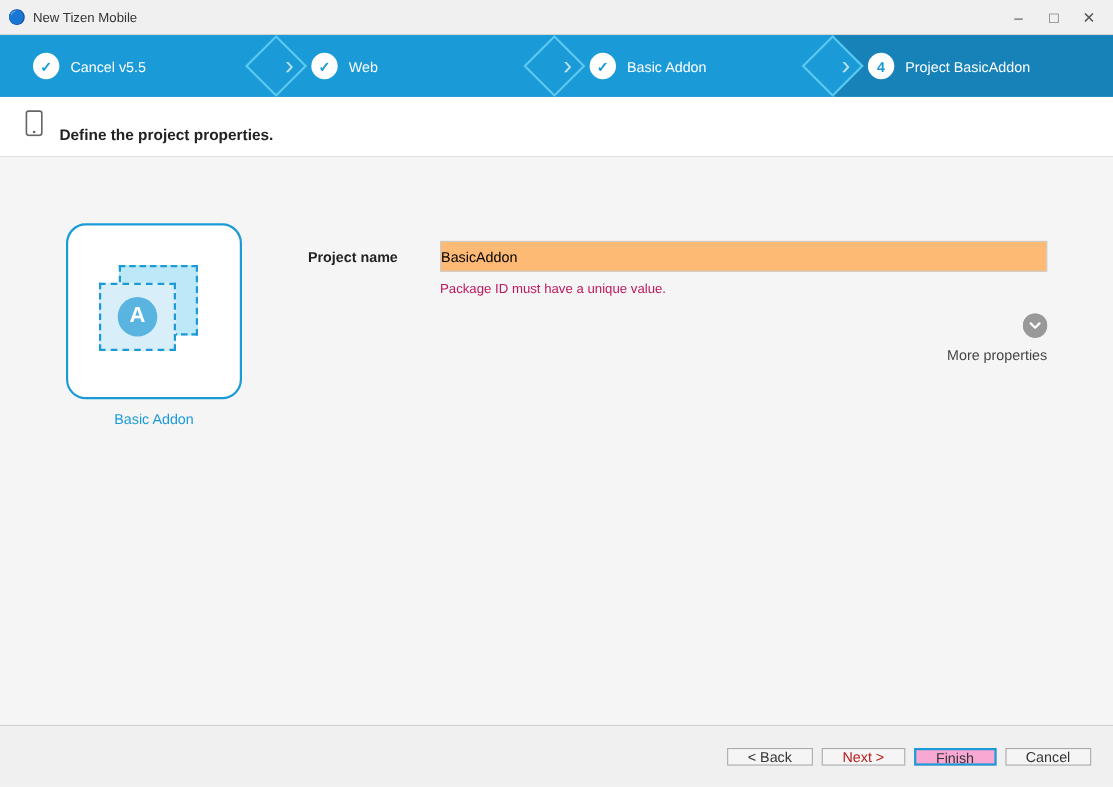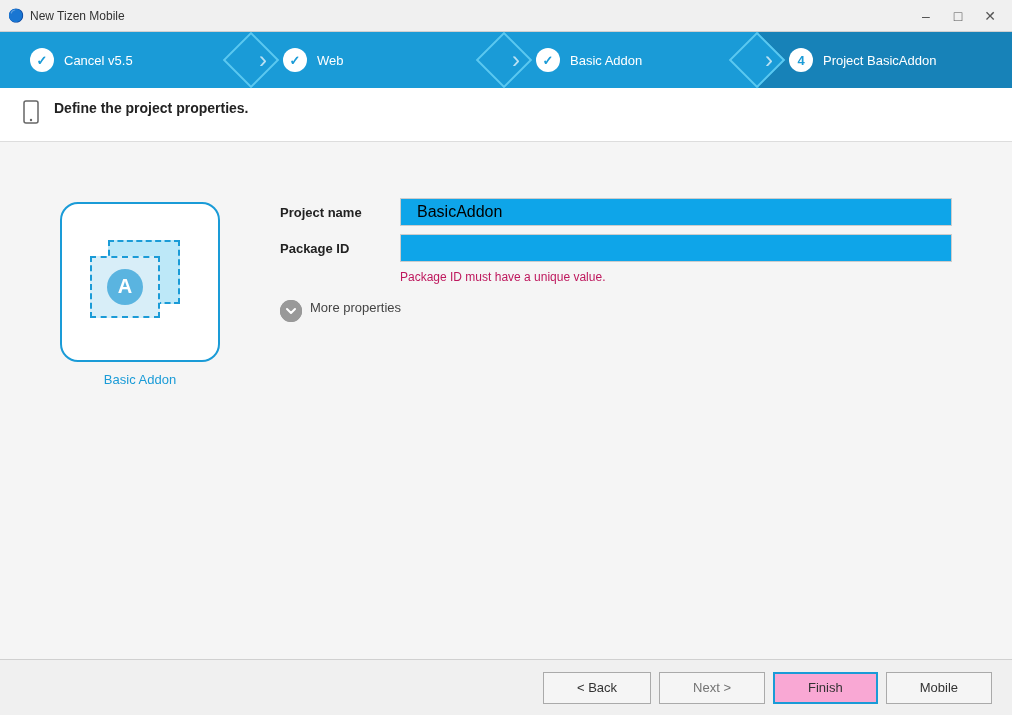--- a/index.html
+++ b/index.html
@@ -116,21 +116,21 @@
     .step:nth-child(2) { background: #1a9bd7; }
     .step:nth-child(3) { background: #1a9bd7; }
     .step:nth-child(4) { background: #1782b8; }
 
     
     .content-header {
       background: white;
       border-bottom: 1px solid #ddd;
       padding: 12px 20px;
       display: flex;
-      align-items: flex-start;
+      align-items: flex-end;
       gap: 12px;
     }
     .content-header-icon {
       color: #666;
       font-size: 20px;
     }
     .content-header-text {
       font-size: 14px;
       font-weight: 600;
       color: #222;
@@ -166,62 +166,63 @@
       position: relative;
     }
     .project-icon-label {
       color: #1a9bd7;
       font-size: 13px;
     }
 
     
     .form-area {
       flex: 1;
-      margin-top: 16px;
+      margin-top: 36px;
     }
     .form-row {
       display: flex;
       align-items: center;
       margin-bottom: 8px;
       gap: 20px;
     }
     .form-label {
       font-weight: 600;
       font-size: 13px;
       color: #222;
       width: 100px;
       flex-shrink: 0;
     }
     .form-input {
       flex: 1;
       height: 28px;
       border: 1px solid #ccc;
-      padding: 0 16px;
-      font-size: 16px;
+      padding: 0 0;
+      font-size: 13px;
       outline: none;
-      background: #0ea5e9;
+      background: #fdba74;
     }
     .form-hint {
       margin-left: 120px;
       font-size: 12px;
       color: #1a9bd7;
       margin-bottom: 16px;
     }
     .form-hint-gray {
       margin-left: 120px;
       font-size: 12px;
       color: #be185d;
       margin-bottom: 16px;
     }
     .more-props {
       display: flex;
-      align-items: flex-start;
+      align-items: flex-end;
       gap: 8px;
       margin-top: 12px;
       cursor: pointer;
+      flex-direction: column;
     }
     .more-props-icon {
       width: 22px;
       height: 22px;
       border-radius: 50%;
       background: #888;
       color: white;
       display: flex;
       align-items: center;
       justify-content: center;
@@ -241,34 +242,34 @@
       height: 56px;
       background: #f0f0f0;
       border-top: 1px solid #d0d0d0;
       display: flex;
       align-items: center;
       justify-content: flex-end;
       padding: 0 20px;
       gap: 8px;
     }
     .footer-btn {
-      height: 32px;
-      padding: 0 33px;
+      height: 16px;
+      padding: 0 18px;
       border: 1px solid #aaa;
       background: #f5f5f5;
       font-size: 13px;
       cursor: pointer;
       color: #333;
     }
     .footer-btn.primary {
       border: 2px solid #1a9bd7;
       background: #f9a8d4;
     }
     .footer-btn:disabled {
-      color: #737373;
+      color: #b91c1c;
       cursor: default;
     }
   </style>
 </head>
 <body>
 
 <div class="titlebar">
   <div class="titlebar-left">
     <span class="titlebar-icon">🔵</span>
     <span class="titlebar-title">New Tizen Mobile</span>
@@ -342,37 +343,33 @@
     <span class="project-icon-label">Basic Addon</span>
   </div>
 
   <div class="form-area">
 
     <div class="form-row">
       <label class="form-label">Project name</label>
       <input class="form-input" type="text" value="BasicAddon" style="">
     </div>
 
-    <div class="form-row">
-      <label class="form-label">Package ID</label>
-      <input class="form-input" type="text" value="" style="">
-    </div>
     <div class="form-hint-gray">Package ID must have a unique value.</div>
 
     <div class="more-props">
       <div class="more-props-icon">
         <svg width="22" height="22" viewBox="0 0 22 22">
           <circle cx="11" cy="11" r="11" fill="#999"></circle>
           <polyline points="7,9 11,13 15,9" stroke="white" stroke-width="2" fill="none" stroke-linecap="round" stroke-linejoin="round"></polyline>
         </svg>
       </div>
       <span class="more-props-label">More properties</span>
     </div>
 
   </div>
 </div>
 
 <div class="footer">
   <button class="footer-btn">&lt; Back</button>
   <button class="footer-btn" disabled="">Next &gt;</button>
   <button class="footer-btn primary">Finish</button>
-  <button class="footer-btn">Mobile</button>
+  <button class="footer-btn">Cancel</button>
 </div>
 
 </body></html>

